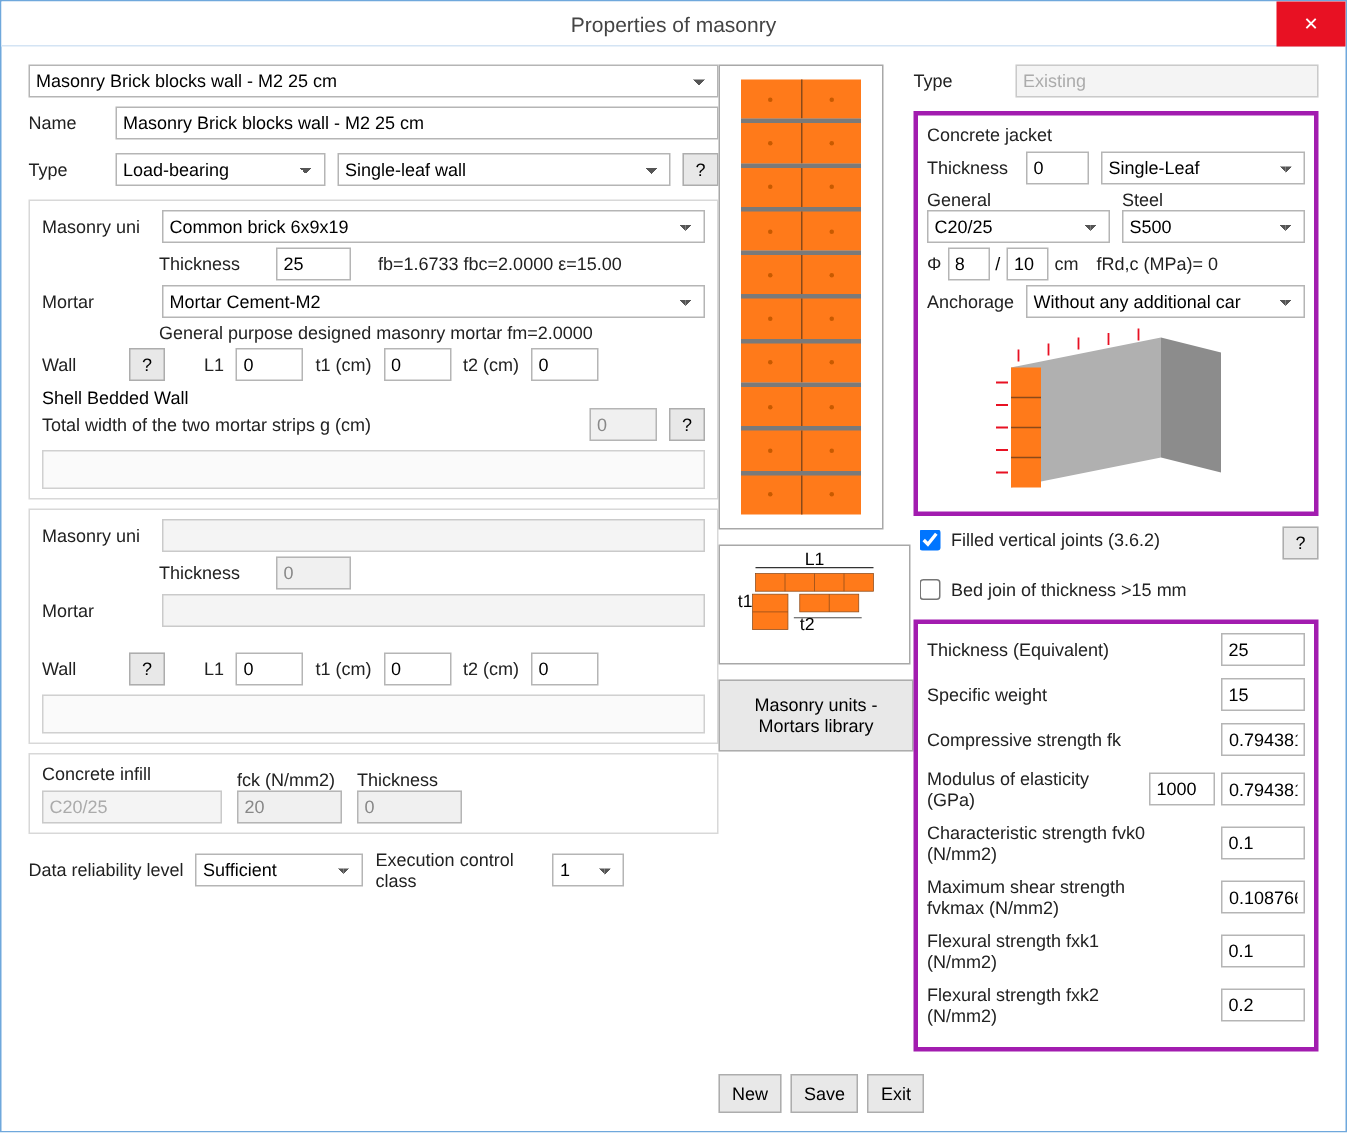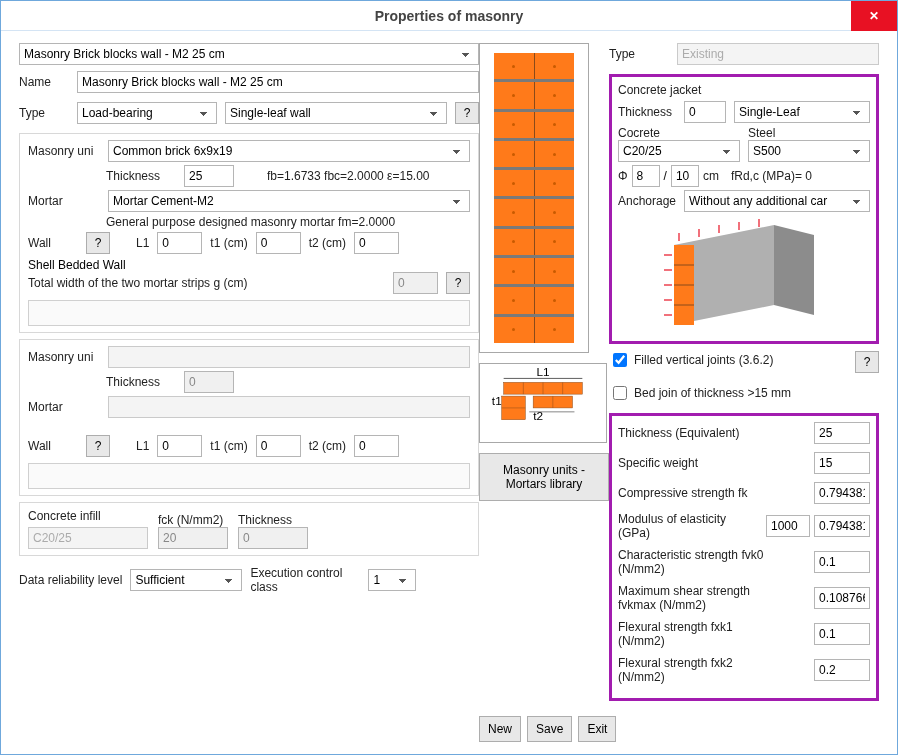--- a/index.html
+++ b/index.html
@@ -1,18 +1,18 @@
 <!DOCTYPE html>
 <html><head>
 <meta charset="utf-8">
 <style>
 * { box-sizing: border-box; font-family: "Segoe UI", Tahoma, sans-serif; font-size: 12px; }
 body { margin: 0; background: #fff; }
 .window { width: 898px; height: 755px; border: 1px solid #6fa8dc; position: relative; background: #fff; }
-.titlebar { height: 30px; background: #fff; display: flex; align-items: center; justify-content: center; position: relative; border-bottom: 1px solid #d4e4f4; font-weight: bold; }
+.titlebar { height: 30px; background: #fff; display: flex; align-items: center; justify-content: center; position: relative; border-bottom: 1px solid #d4e4f4; }
 .titlebar-title { color: #444; font-size: 14px; }
 .close-btn { position: absolute; right: 0; top: 0; width: 46px; height: 30px; background: #e81123; color: #fff; display: flex; align-items: center; justify-content: center; font-size: 14px; cursor: pointer; }
 .content { padding: 12px 18px; display: flex; height: calc(100% - 30px); }
 .col-left { width: 460px; display: flex; flex-direction: column; gap: 6px; }
 .col-mid { width: 130px; display: flex; flex-direction: column; gap: 10px; }
 .col-right { flex: 1; display: flex; flex-direction: column; gap: 6px; }
 
 select, input[type=text] { border: 1px solid #b5b5b5; background: #fff; height: 22px; padding: 1px 4px; font-size: 12px; }
 select { padding-right: 16px; background-image: linear-gradient(45deg, transparent 50%, #555 50%), linear-gradient(135deg, #555 50%, transparent 50%); background-position: calc(100% - 12px) 9px, calc(100% - 8px) 9px; background-size: 4px 4px, 4px 4px; background-repeat: no-repeat; appearance: none; }
 select:disabled, input:disabled { background: #f0f0f0; color: #888; }
@@ -76,21 +76,21 @@
       </div>
 
       <div class="group">
         <div class="row">
           <span class="lbl" style="width:72px;">Masonry uni</span>
           <select style="flex:1;"><option>Common brick 6x9x19</option></select>
         </div>
         <div class="row" style="padding-left:78px;">
           <span class="lbl" style="width:70px;">Thickness</span>
           <input type="text" style="width: 50px;" value="25">
-          <span class="lbl" style="margin-left:25px;">fb=1.6733 fbc=2.0000 ε=15.00</span>
+          <span class="lbl" style="margin-left:10px;">fb=1.6733 fbc=2.0000 ε=15.00</span>
         </div>
         <div class="row">
           <span class="lbl" style="width:72px;">Mortar</span>
           <select style="flex:1;"><option>Mortar Cement-M2</option></select>
         </div>
         <div class="row" style="padding-left:78px;">
           <span class="lbl">General purpose designed masonry mortar fm=2.0000</span>
         </div>
         <div class="row">
           <span class="lbl" style="width:50px;">Wall</span>
@@ -282,21 +282,21 @@
 
       <div class="group-tight">
         <div class="lbl" style="margin-bottom:4px;">Concrete jacket</div>
         <div class="row">
           <span class="lbl" style="width:58px;">Thickness</span>
           <input type="text" style="width: 42px;" value="0">
           <select style="flex:1;"><option>Single-Leaf</option></select>
         </div>
         <div class="row">
           <div style="flex:1;">
-            <div class="lbl">Cocrete</div>
+            <div class="lbl">General</div>
             <select style="width:100%;"><option>C20/25</option></select>
           </div>
           <div style="flex:1;">
             <div class="lbl">Steel</div>
             <select style="width:100%;"><option>S500</option></select>
           </div>
         </div>
         <div class="row" style="gap:4px;">
           <span class="lbl">Φ</span>
           <input type="text" style="width: 28px;" value="8">

